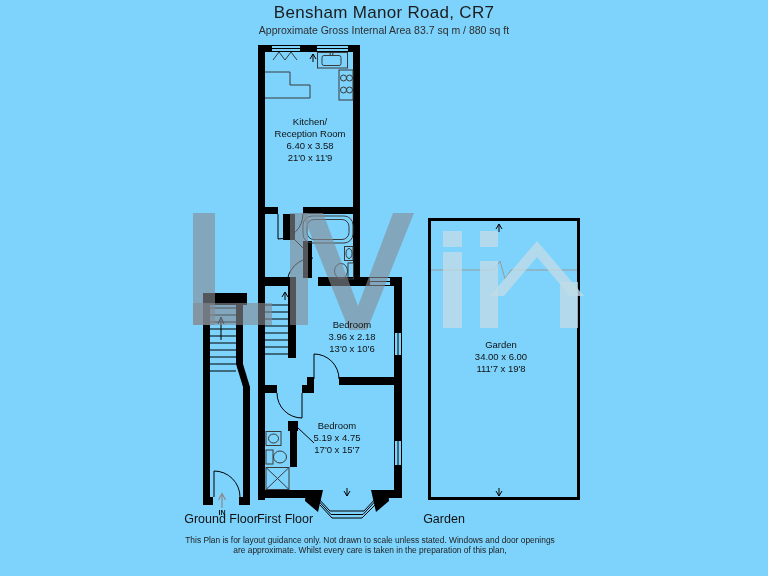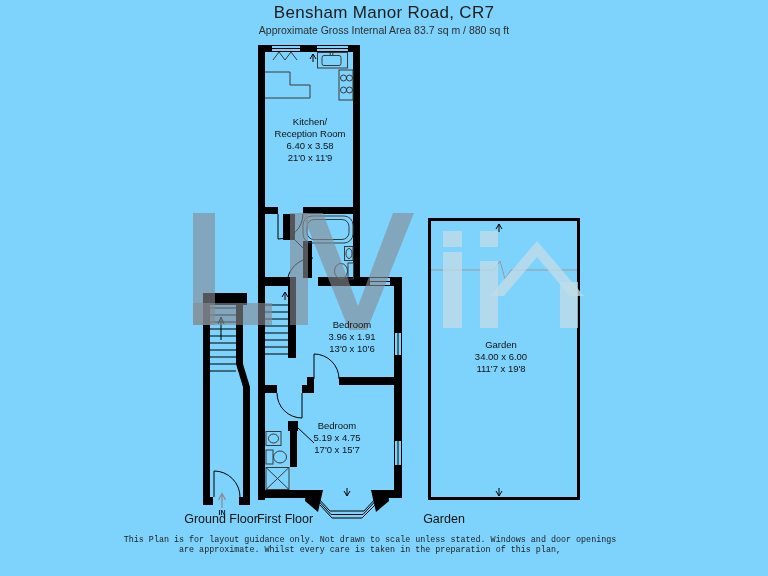--- a/index.html
+++ b/index.html
@@ -5,21 +5,21 @@
   html,body{margin:0;padding:0;background:#fff;}
   #canvas{position:relative;width:768px;height:576px;background:#7dd3fc;overflow:hidden;
           font-family:"Liberation Sans", sans-serif;}
   .abs{position:absolute;}
   .ctr{transform:translateX(-50%);text-align:center;white-space:nowrap;}
   #title{top:3px;left:384px;font-size:17px;color:#1c1c1c;letter-spacing:.3px;}
   #subtitle{top:24px;left:384px;font-size:10.5px;color:#2e2e2e;}
   .rlabel{font-size:9.5px;line-height:12px;color:#111;}
   .floorlabel{font-size:12.5px;color:#111;text-align:center;}
   #in-label{font-size:7px;font-weight:bold;color:#111;}
-  #footer{top:536px;left:0;width:740px;text-align:center;font-size:8.4px;line-height:9.8px;color:#222;font-family:Liberation Mono, monospace;}
+  #footer{top:536px;left:0;width:740px;text-align:center;font-size:8.4px;line-height:9.8px;color:#222;}
   svg{position:absolute;top:0;left:0;}
   #plan-svg{z-index:1;}
   #watermark-svg{z-index:3;pointer-events:none;}
   .txt{z-index:5;}
 </style>
 </head>
 <body>
 
 <div id="canvas">
 
@@ -168,21 +168,21 @@
 
   <div class="abs ctr txt rlabel" style="top:116px;left:310px;">
     <div>Kitchen/</div>
     <div>Reception Room</div>
     <div>6.40 x 3.58</div>
     <div>21'0 x 11'9</div>
   </div>
 
   <div class="abs ctr txt rlabel" style="top:319px;left:352px;">
     <div>Bedroom</div>
-    <div>3.96 x 1.91</div>
+    <div>3.96 x 2.18</div>
     <div>13'0 x 10'6</div>
   </div>
 
   <div class="abs ctr txt rlabel" style="top:420px;left:337px;">
     <div>Bedroom</div>
     <div>5.19 x 4.75</div>
     <div>17'0 x 15'7</div>
   </div>
 
   <div class="abs ctr txt rlabel" style="top:339px;left:501px;">

